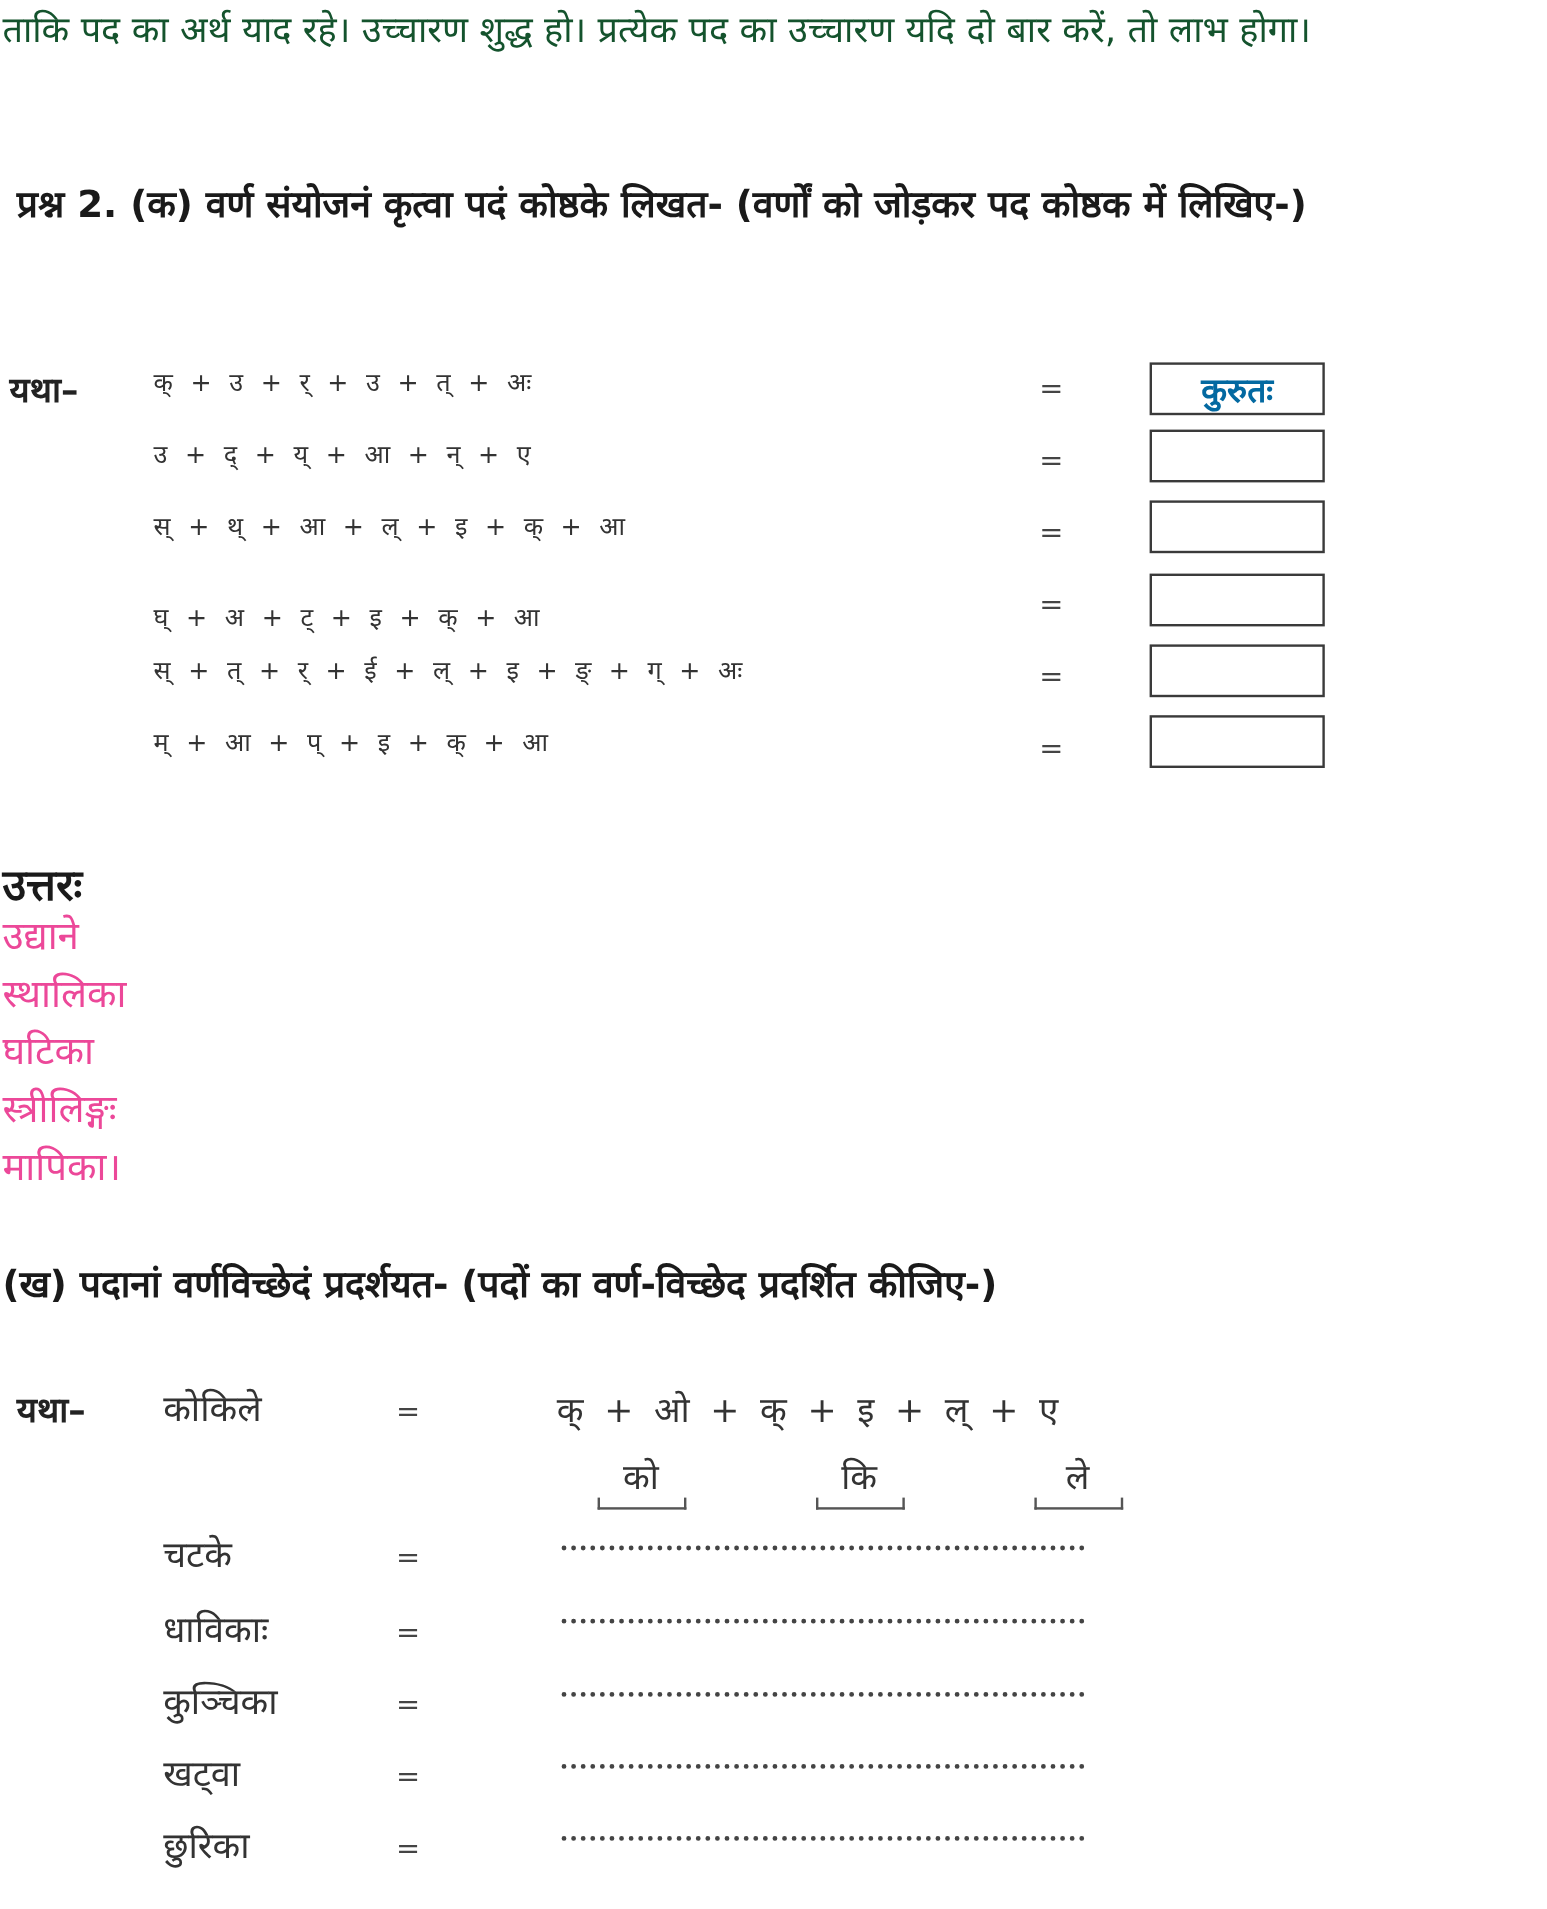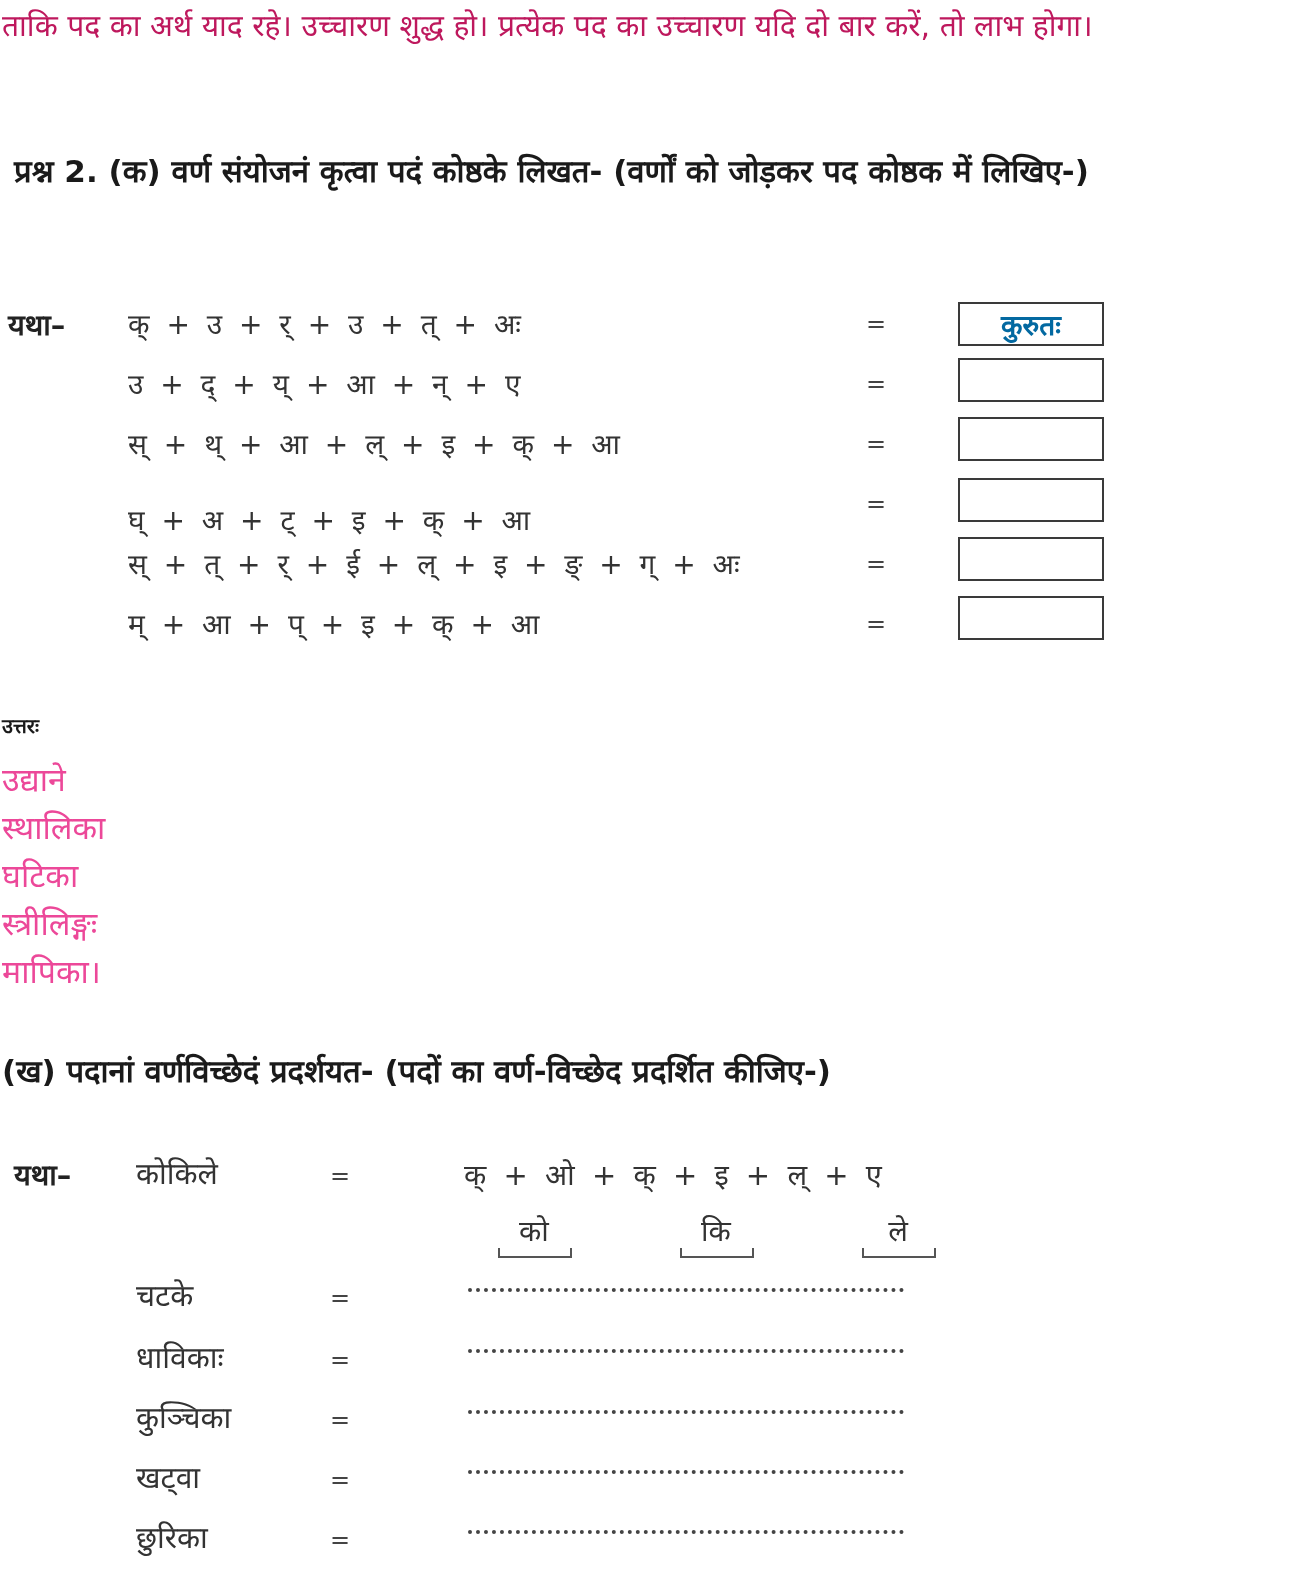--- a/index.html
+++ b/index.html
@@ -1,29 +1,29 @@
 <!DOCTYPE html>
 <html><head>
   <meta charset="utf-8">
   <style>
     html, body { margin: 0; padding: 0; background: #ffffff; }
     body {
       width: 1289px; height: 1591px; position: relative; overflow: hidden;
       font-family: "DejaVu Sans", sans-serif; color: #1a1a1a;
     }
     .abs { position: absolute; white-space: nowrap; }
-    .intro { left: 2px; top: 0px; font-size: 30px; line-height: 52px; color: #be185d; white-space: normal; width: 1280px; }
+    .intro { left: 2px; top: 0px; font-size: 30px; line-height: 52px; color: #14532d; white-space: normal; width: 1280px; }
     .heading { font-weight: bold; font-size: 31px; line-height: 50px; color: #1a1a1a; }
     .q-head { left: 14px; top: 146px; width: 1280px; white-space: normal; }
     .yatha { font-weight: bold; font-size: 29px; color: #222; }
-    .row-text { font-size: 28px; color: #333; letter-spacing: 1px; word-spacing: 6px; }
+    .row-text { font-size: 21px; color: #333; letter-spacing: 1px; word-spacing: 6px; }
     .eq { font-size: 24px; color: #444; }
     .box { position: absolute; width: 146px; height: 44px; border: 2px solid #3a3a3a; box-sizing: border-box; background: #fff; }
     .box-filled { display: flex; align-items: center; justify-content: center; font-weight: bold; font-size: 28px; color: #0369a1; }
-    .answer-label { left: 2px; top: 712px; font-weight: bold; font-size: 20px; }
+    .answer-label { left: 2px; top: 712px; font-weight: bold; font-size: 36px; }
     .answer-list { left: 2px; top: 756px; font-size: 32px; line-height: 48px; color: #ec4899; }
     .answer-list div { height: 48px; }
     .kh-head { left: 2px; top: 1046px; }
     .split-parts { font-size: 29px; color: #333; word-spacing: 8px; }
     .syll { position: absolute; font-size: 29px; color: #333; width: 72px; text-align: center; }
     .bracket { position: absolute; height: 8px; width: 70px; border: 2px solid #555; border-top: none; }
     .word { font-size: 30px; color: #333; }
     .dots { position: absolute; width: 436px; height: 4px; border-top: 4px dotted #444; }
   </style>
 </head>

